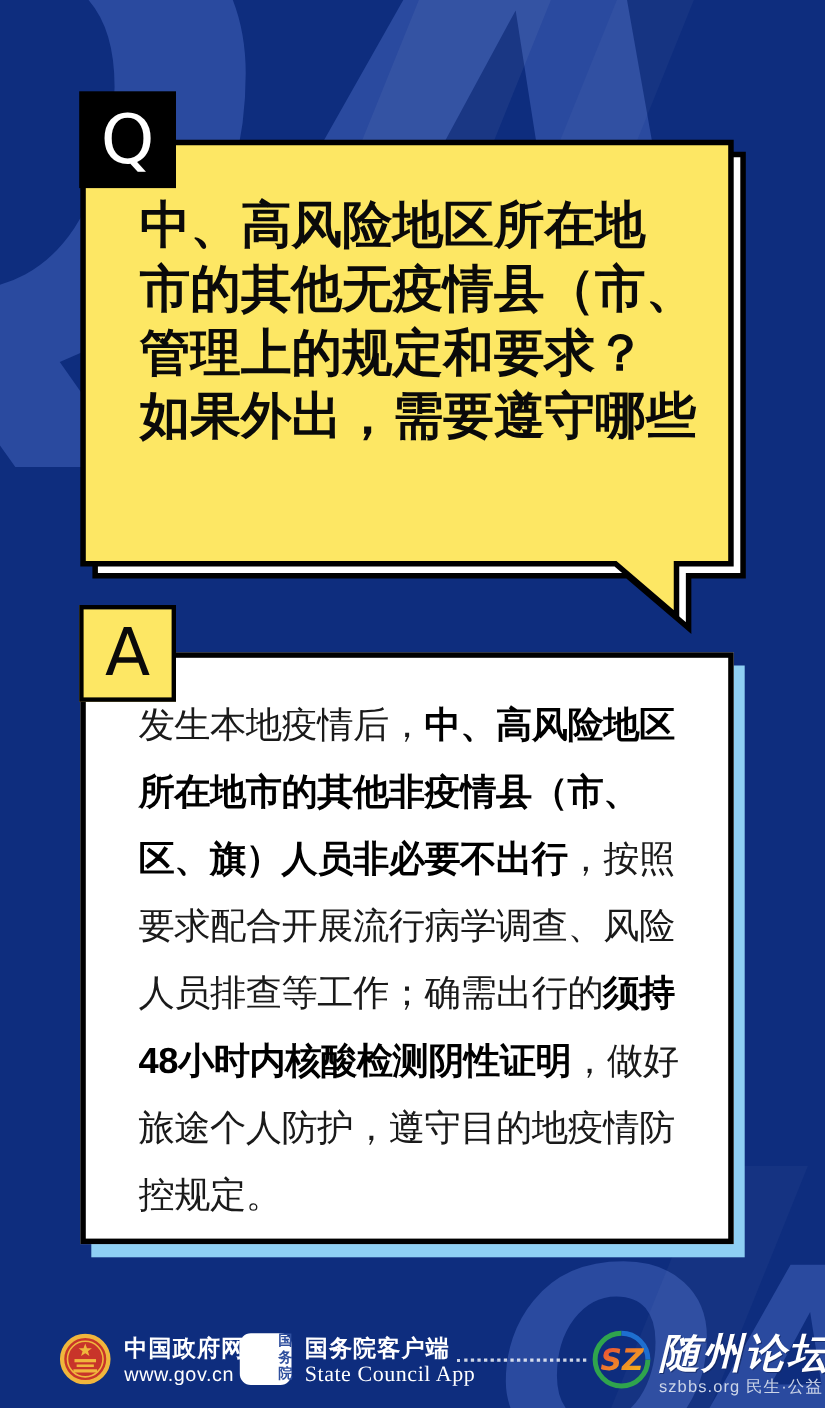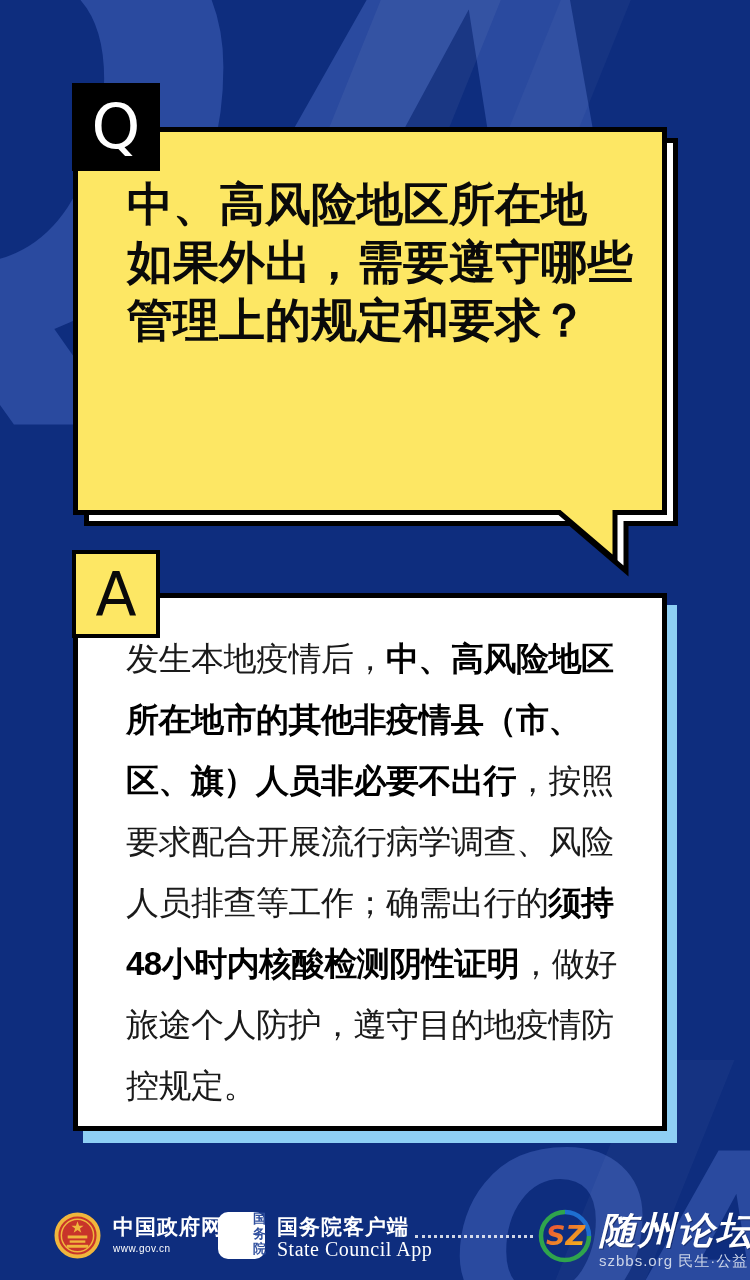--- a/index.html
+++ b/index.html
@@ -60,21 +60,21 @@
     text-align:left;
   }
   .a-text b{font-weight:700;color:#000;}
 
   
   .footer{position:absolute;left:0;top:1200px;width:600px;height:80px;z-index:5;}
   .gov-group{position:absolute;left:54px;top:12px;display:flex;align-items:center;}
   .app-group{position:absolute;left:218px;top:12px;display:flex;align-items:center;}
   .f-text{margin-left:12px;color:#fff;}
   .f-title{font-size:21px;font-weight:bold;letter-spacing:1px;line-height:26px;}
-  .f-sub{font-size:10px;line-height:18px;letter-spacing:0.5px;}
+  .f-sub{font-size:18px;line-height:18px;letter-spacing:0.5px;}
   .f-sub.serif{font-family:"Liberation Serif","DejaVu Serif",serif;font-size:20px;}
   .app-icon{
     width:47px;height:47px;background:#fff;border-radius:10px;flex:0 0 auto;
     display:flex;flex-direction:column;align-items:center;justify-content:center;
   }
   .app-icon .cn{color:#2f4f9e;font-weight:bold;font-size:13px;line-height:15px;letter-spacing:0px;padding-left:36px;}
   .app-icon .bar{width:26px;height:2px;background:#8fa3c8;margin-top:3px;}
   .app-icon .bar.short{width:18px;margin-top:2px;background:#b24a4a;}
 
   .dotted{
@@ -104,22 +104,23 @@
     <span>Q</span>
   </div>
 
   <div class="bubble">
     <svg width="610" height="452" viewBox="0 0 610 452">
       <path d="M2.5 2.5 L591.5 2.5 L591.5 385.5 L542 385.5 L542 433 L486.5 385.5 L2.5 385.5 Z" transform="translate(11,11)" fill="#ffffff" stroke="#000000" stroke-width="5"></path>
       <path d="M2.5 2.5 L591.5 2.5 L591.5 385.5 L542 385.5 L542 433 L486.5 385.5 L2.5 385.5 Z" fill="#fde764" stroke="#000000" stroke-width="5"></path>
     </svg>
     <div class="q-text">
       <div>中、高风险地区所在地</div>
+      <div>市的其他无疫情县（市、</div>
+      <div>管理上的规定和要求？</div>
       <div>如果外出，需要遵守哪些</div>
-      <div>管理上的规定和要求？</div>
     </div>
   </div>
 
   <div class="a-badge">
     <span>A</span>
   </div>
 
   <div class="answer-shadow"></div>
   <div class="answer-box">
     <p class="a-text">

